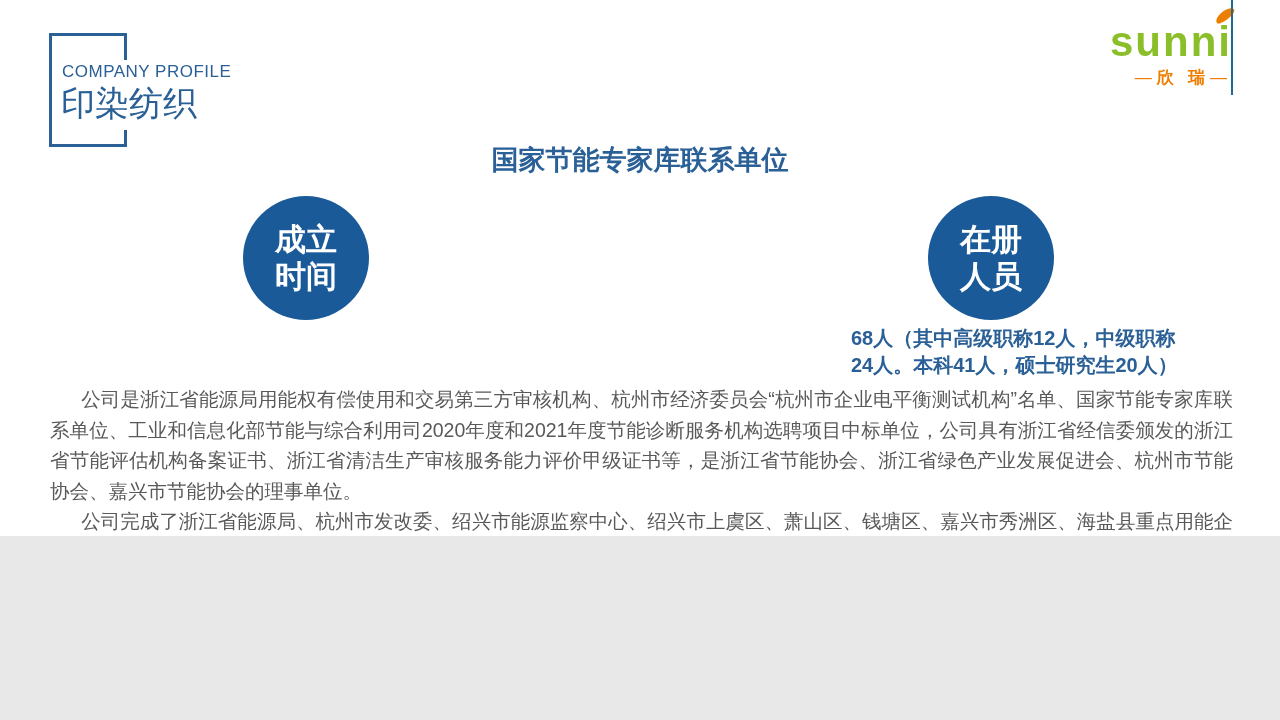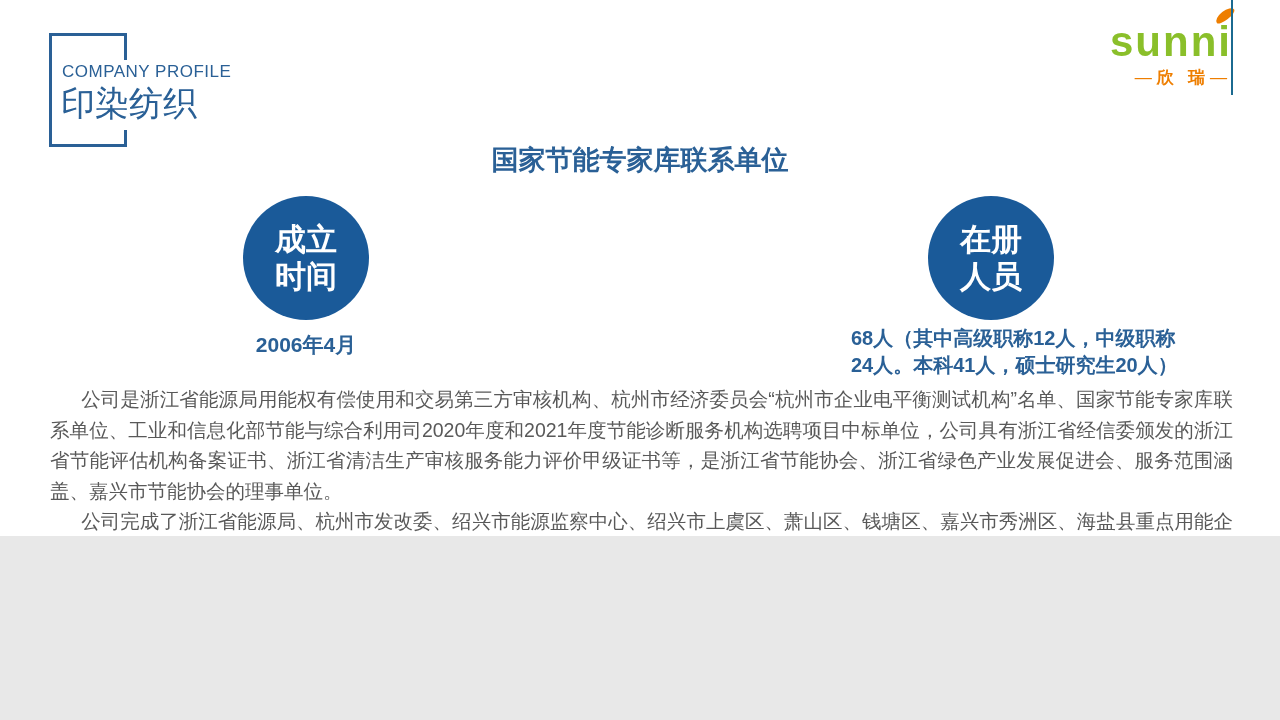--- a/index.html
+++ b/index.html
@@ -84,30 +84,29 @@
   </div>
   <div class="top-right-line"></div>
 
   <div class="company-title">国家节能专家库联系单位</div>
 
   <div class="stat stat-1">
     <div class="circle">
       <span>成立</span>
       <span>时间</span>
     </div>
-    <div class="caption">2006年4月</div>
   </div>
 
 
   <div class="stat stat-3">
     <div class="circle">
       <span>在册</span>
       <span>人员</span>
     </div>
     <div class="caption">68人（其中高级职称12人，中级职称24人。本科41人，硕士研究生20人）</div>
   </div>
 
   <div class="body-text">
-    <p>公司是浙江省能源局用能权有偿使用和交易第三方审核机构、杭州市经济委员会“杭州市企业电平衡测试机构”名单、国家节能专家库联系单位、工业和信息化部节能与综合利用司2020年度和2021年度节能诊断服务机构选聘项目中标单位，公司具有浙江省经信委颁发的浙江省节能评估机构备案证书、浙江省清洁生产审核服务能力评价甲级证书等，是浙江省节能协会、浙江省绿色产业发展促进会、服务范围涵盖、嘉兴市节能协会的理事单位。</p>
+    <p>公司是浙江省能源局用能权有偿使用和交易第三方审核机构、杭州市经济委员会“杭州市企业电平衡测试机构”名单、国家节能专家库联系单位、工业和信息化部节能与综合利用司2020年度和2021年度节能诊断服务机构选聘项目中标单位，公司具有浙江省经信委颁发的浙江省节能评估机构备案证书、浙江省清洁生产审核服务能力评价甲级证书等，是浙江省节能协会、浙江省绿色产业发展促进会、杭州市节能协会、嘉兴市节能协会的理事单位。</p>
     <p>公司完成了浙江省能源局、杭州市发改委、绍兴市能源监察中心、绍兴市上虞区、萧山区、钱塘区、嘉兴市秀洲区、海盐县重点用能企业的用能核查和能源利用状况审计工作，是杭州市发改委、杭州市钱塘区发改局、绍兴市发改委、绍兴柯桥发改局2021年度、2022年度、2023年度、2024年度第三方固定资产节能评估的评审机构之一，是浙江省发展和改革委员2025年节能审查委托咨询评估的机构之一。公司2024年顺利完成了浙江省发展和改革委员会全省本地化产品碳足迹数据归集与核算项目标项3钢铁行业产品碳足迹核算数据归集。</p>
   </div>
 
 </div>
 
 </body></html>

